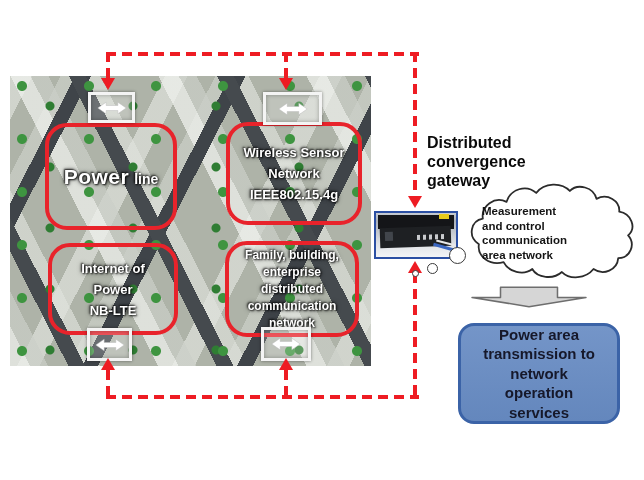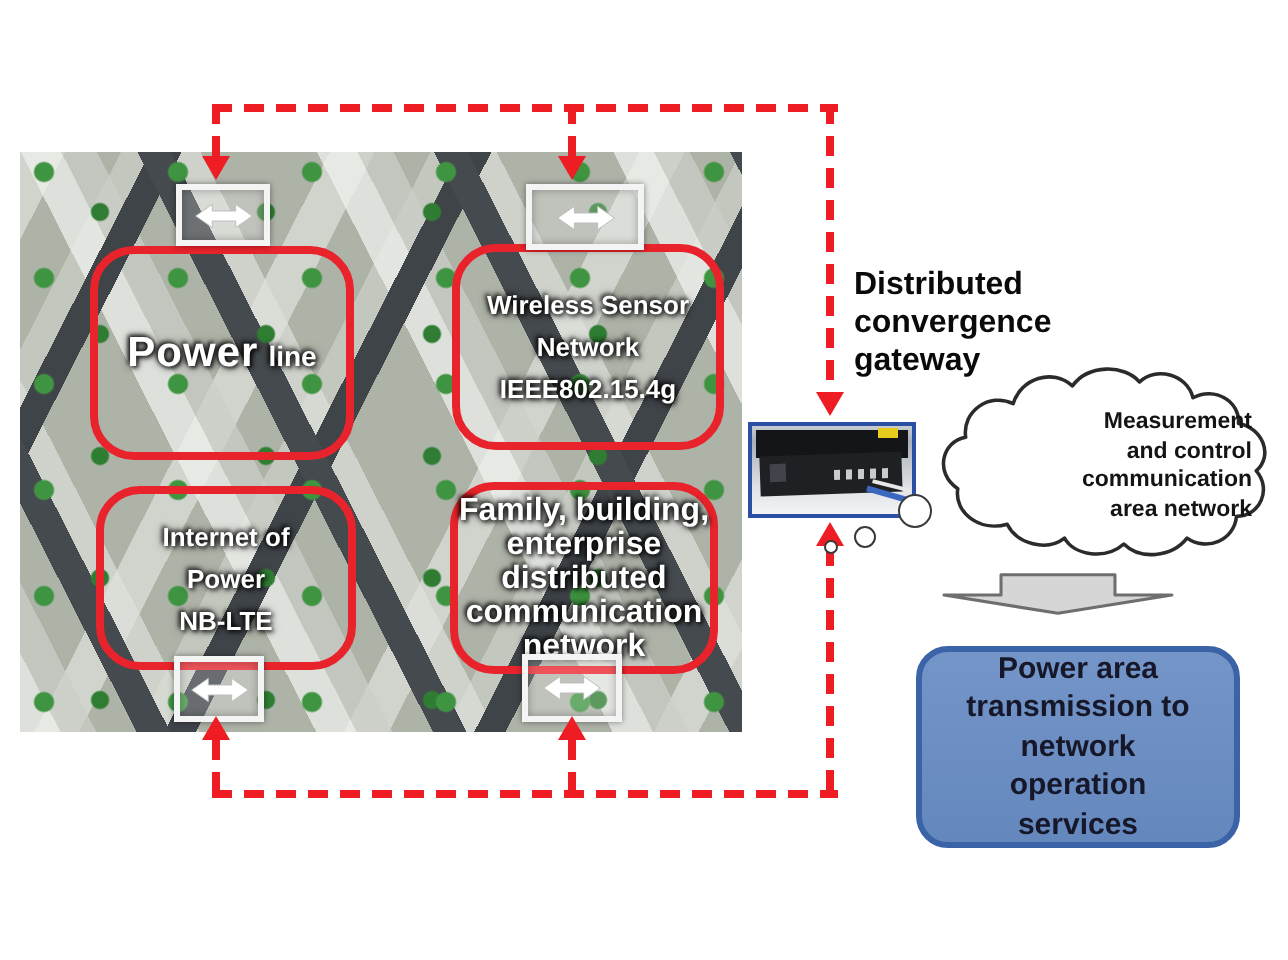--- a/index.html
+++ b/index.html
@@ -23,21 +23,21 @@
   .region{position:absolute;border:4px solid #e8232b;border-radius:22px;
     display:flex;flex-direction:column;align-items:center;justify-content:center;
     text-align:center;color:#fff;font-weight:700;
     text-shadow:-1px -1px 2px rgba(0,0,0,.85),1px 1px 2px rgba(0,0,0,.85),0 0 5px rgba(0,0,0,.7);}
   .power-region{left:45px;top:123px;width:124px;height:99px;}
   .power-big{font-size:21px;letter-spacing:.5px;}
   .power-small{font-size:14px;margin-left:5px;}
   .power-sub{font-size:14px;line-height:21px;margin-top:2px;}
   .wireless-region{left:226px;top:122px;width:128px;height:95px;font-size:13px;line-height:21px;}
   .iot-region{left:48px;top:243px;width:122px;height:84px;font-size:13px;line-height:21px;}
-  .family-region{left:225px;top:241px;width:126px;height:88px;font-size:16px;line-height:17px;}
+  .family-region{left:225px;top:241px;width:126px;height:88px;font-size:12px;line-height:17px;}
 
   
   .linkbox{position:absolute;border:3px solid #f4f4f4;background:rgba(255,255,255,.22);
     box-shadow:0 0 3px rgba(0,0,0,.45), inset 0 0 4px rgba(0,0,0,.3);
     display:flex;align-items:center;justify-content:center;box-sizing:border-box;}
   .linkbox svg{width:30px;height:14px;}
   .lb-tl{left:88px;top:92px;width:47px;height:31px;}
   .lb-tm{left:263px;top:92px;width:59px;height:33px;}
   .lb-bl{left:87px;top:328px;width:45px;height:33px;}
   .lb-bm{left:261px;top:327px;width:50px;height:34px;}
@@ -67,21 +67,21 @@
   
   .dot{position:absolute;border:1.5px solid #3a3a3a;background:#fff;border-radius:50%;box-sizing:border-box;}
   .dot1{left:449px;top:247px;width:17px;height:17px;}
   .dot2{left:427px;top:263px;width:11px;height:11px;}
   .dot3{left:412px;top:270px;width:7px;height:7px;}
 
   
   .gateway-label{position:absolute;left:427px;top:133px;width:130px;
     font-size:16px;line-height:19px;font-weight:700;color:#0a0a0a;}
   .cloud-svg{position:absolute;left:470px;top:181px;width:168px;height:100px;overflow:visible;}
-  .cloud-label{position:absolute;left:482px;top:204px;width:144px;text-align:right;
+  .cloud-label{position:absolute;left:482px;top:204px;width:144px;text-align:left;
     font-size:11.5px;line-height:14.5px;font-weight:700;color:#141414;}
   .flow-arrow{position:absolute;left:471px;top:286px;width:116px;height:22px;}
   .wan-box{position:absolute;left:458px;top:323px;width:162px;height:101px;box-sizing:border-box;
     border:3px solid #3b63a7;border-radius:16px;
     background:linear-gradient(180deg,#7495c8,#6487bd);
     display:flex;align-items:center;justify-content:center;text-align:center;
     font-size:15px;line-height:19.5px;font-weight:700;color:#16182a;}
 </style>
 </head>
 <body>

